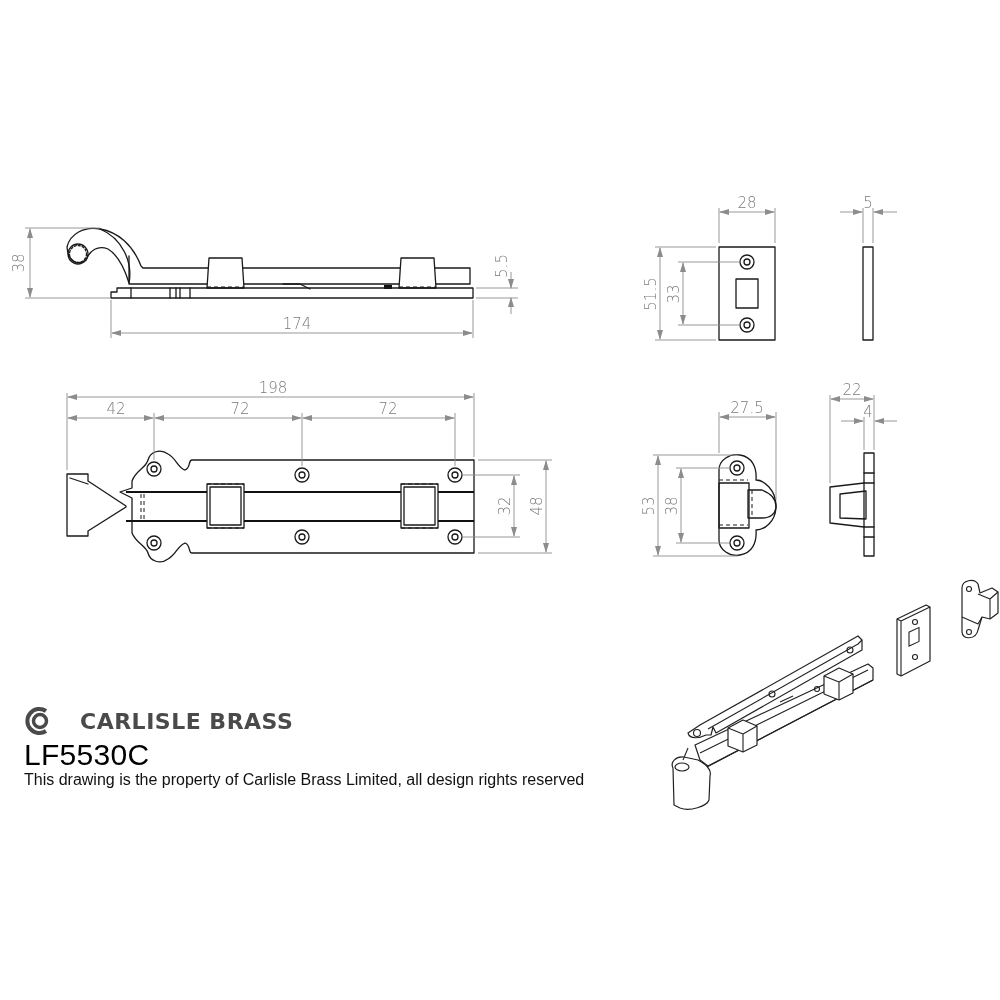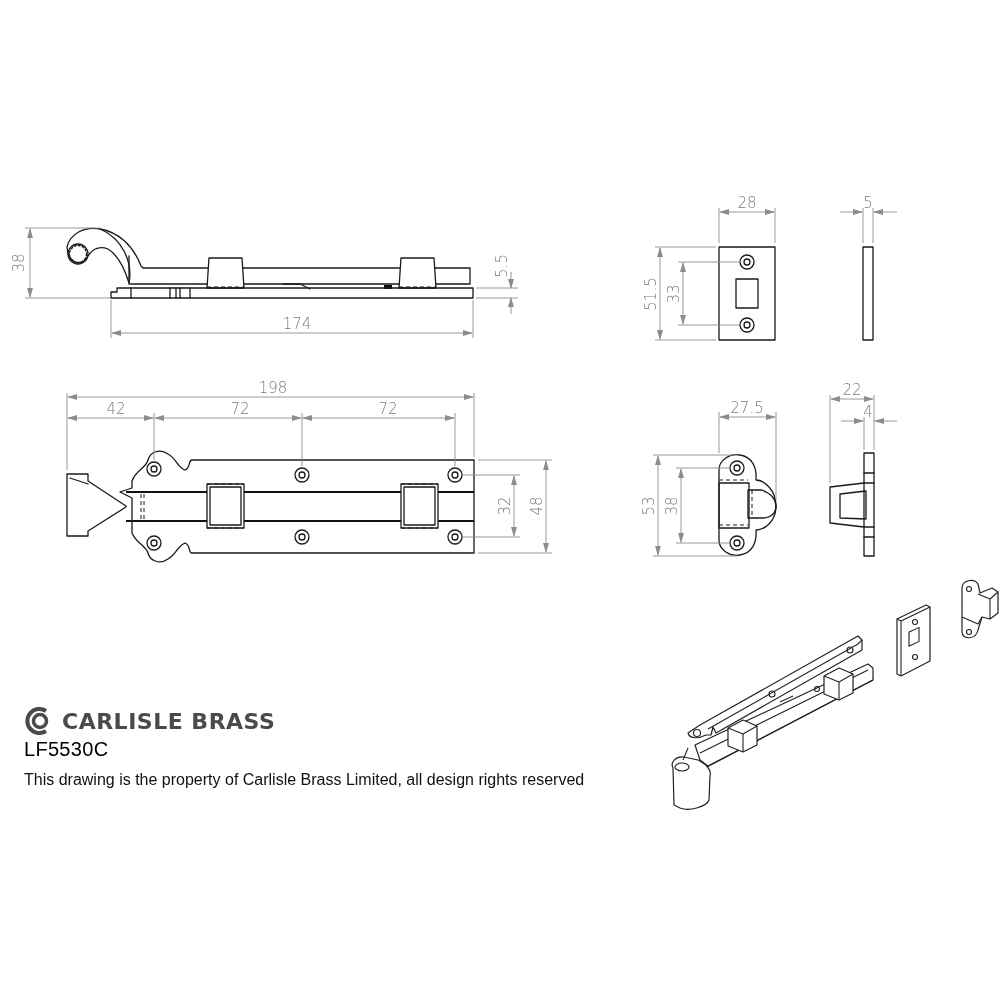--- a/index.html
+++ b/index.html
@@ -8,22 +8,22 @@
     .obj { fill: none; stroke: #1a1a1a; stroke-width: 1.3; stroke-linejoin: round; stroke-linecap: round; }
     .objf { fill: #ffffff; stroke: #1a1a1a; stroke-width: 1.3; stroke-linejoin: round; }
     .thick { fill: none; stroke: #111; stroke-width: 2.2; }
     .dash { fill: none; stroke: #1a1a1a; stroke-width: 1; stroke-dasharray: 4 3; }
     .dim { fill: none; stroke: #8c8c8c; stroke-width: 0.9; }
     .dimtext { fill: #7a7a7a; font-family: "DejaVu Sans", sans-serif; font-size: 15px; font-weight: 300; }
     .iso { fill: #ffffff; stroke: #222; stroke-width: 1.2; stroke-linejoin: round; }
     .isol { fill: none; stroke: #222; stroke-width: 1.1; stroke-linejoin: round; }
     .brand { position: absolute; left: 24px; top: 706px; display: flex; align-items: center; }
     .brand-logo { width: 30px; height: 30px; }
-    .brand-name { font-family: "DejaVu Sans", sans-serif; font-weight: bold; font-size: 22px; letter-spacing: 0.5px; color: #4a4a4a; margin-left: 8px; }
-    .product-code { position: absolute; left: 24px; top: 738px; font-family: "Liberation Sans", sans-serif; font-size: 20px; color: #000; letter-spacing: 0.3px; }
+    .brand-name { font-family: "DejaVu Sans", sans-serif; font-weight: bold; font-size: 22px; letter-spacing: 0.5px; color: #4a4a4a; margin-left: 26px; }
+    .product-code { position: absolute; left: 24px; top: 738px; font-family: "Liberation Sans", sans-serif; font-size: 30px; color: #000; letter-spacing: 0.3px; }
     .disclaimer { position: absolute; left: 24px; top: 771px; font-family: "Liberation Sans", sans-serif; font-size: 16px; color: #111; }
   </style>
 </head>
 <body>
 
 <svg id="drawing" viewBox="0 0 1000 1000" xmlns="http://www.w3.org/2000/svg">
   <defs>
     <marker id="arr" markerWidth="10" markerHeight="6" refX="9" refY="3" orient="auto-start-reverse" markerUnits="userSpaceOnUse">
       <path d="M0,0 L10,3 L0,6 z" fill="#8c8c8c"></path>
     </marker>

